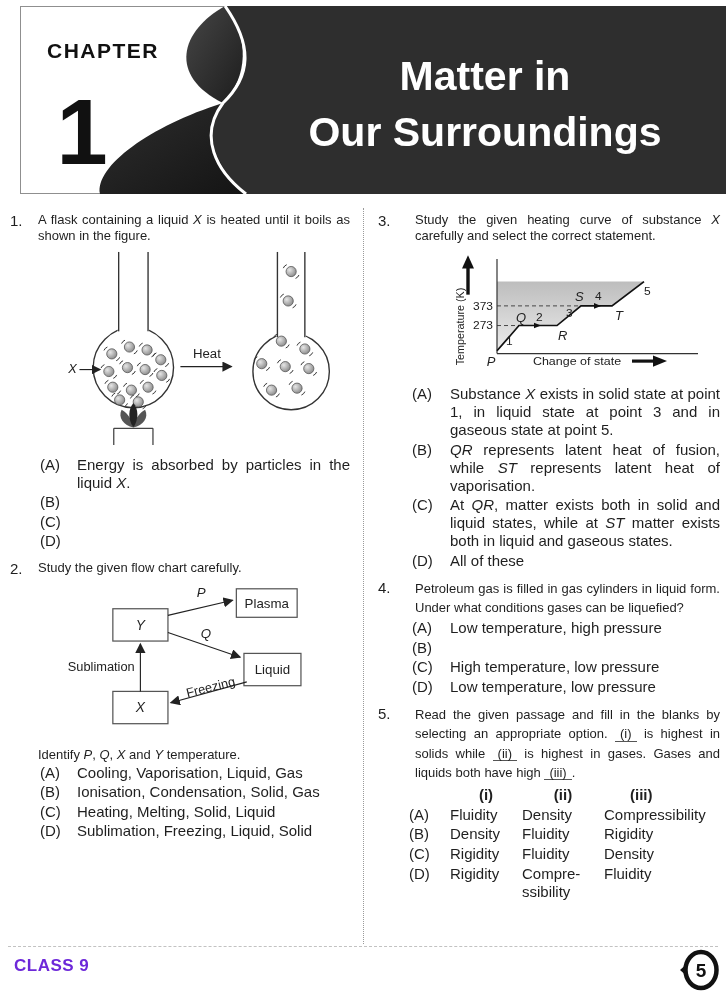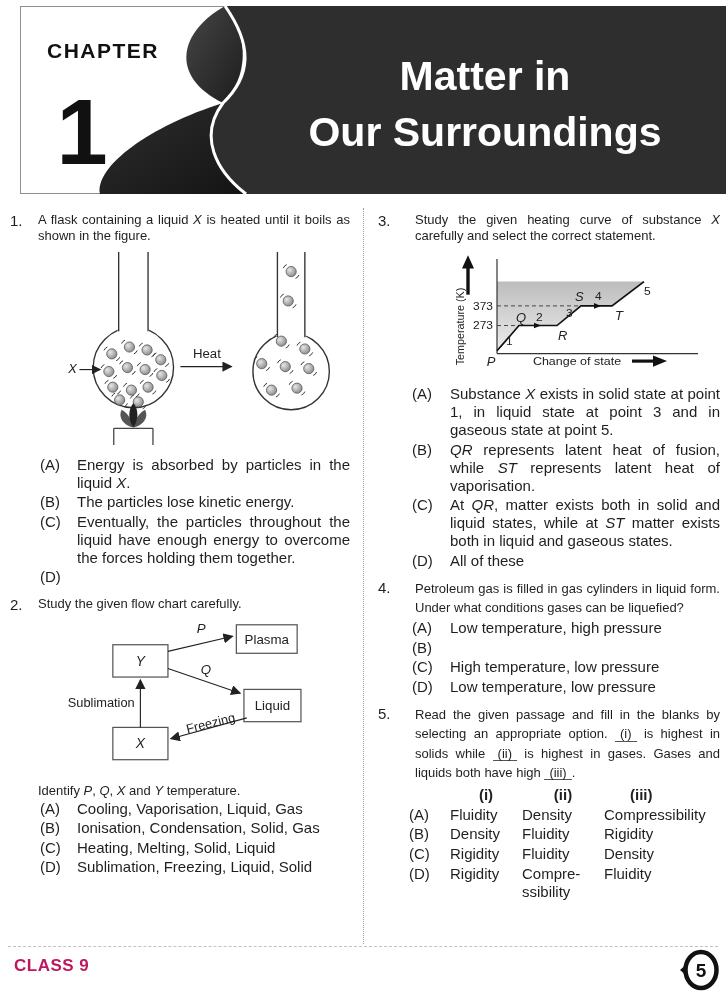--- a/index.html
+++ b/index.html
@@ -34,21 +34,21 @@
   .trow{display:flex;margin-bottom:2px;}
   .tletter{flex:0 0 41px;}
   .tc1{flex:0 0 72px;}
   .tc2{flex:0 0 82px;}
   .tc3{flex:1;}
   .thead{font-weight:bold;}
   .thead .tc1,.thead .tc2{text-align:center;}
   .thead .tc3{padding-left:26px;}
   
   #footer-class{position:absolute;left:14px;top:956px;font-size:17px;font-weight:bold;
-                letter-spacing:0.5px;color:#be185d;}
+                letter-spacing:0.5px;color:#6d28d9;}
   #footer-page{position:absolute;left:676px;top:948px;}
   svg text{font-family:"Liberation Sans",sans-serif;}
 </style>
 </head>
 <body>
 <div id="page">
 
 <div id="header">
   <svg width="710" height="188" viewBox="0 0 710 188">
     <defs>
@@ -154,25 +154,23 @@
 
   <div class="q">
     <div class="qnum"></div>
     <div class="qbody">
       <div class="opt">
         <span class="letter">(A)</span>
         <span class="otext"><span>Energy is absorbed by particles in the liquid </span><i>X</i><span>.</span></span>
       </div>
       <div class="opt">
         <span class="letter">(B)</span>
-        <span class="otext"><span>The particles lose kinetic energy.</span><i></i><span></span></span>
       </div>
       <div class="opt">
         <span class="letter">(C)</span>
-        <span class="otext"><span>Eventually, the particles throughout the liquid have enough energy to overcome the forces holding them together.</span><i></i><span></span></span>
       </div>
       <div class="opt">
         <span class="letter">(D)</span>
       </div>
     </div>
   </div>
 
   <div class="q gap-top">
     <div class="qnum">2.</div>
     <div class="qbody">

